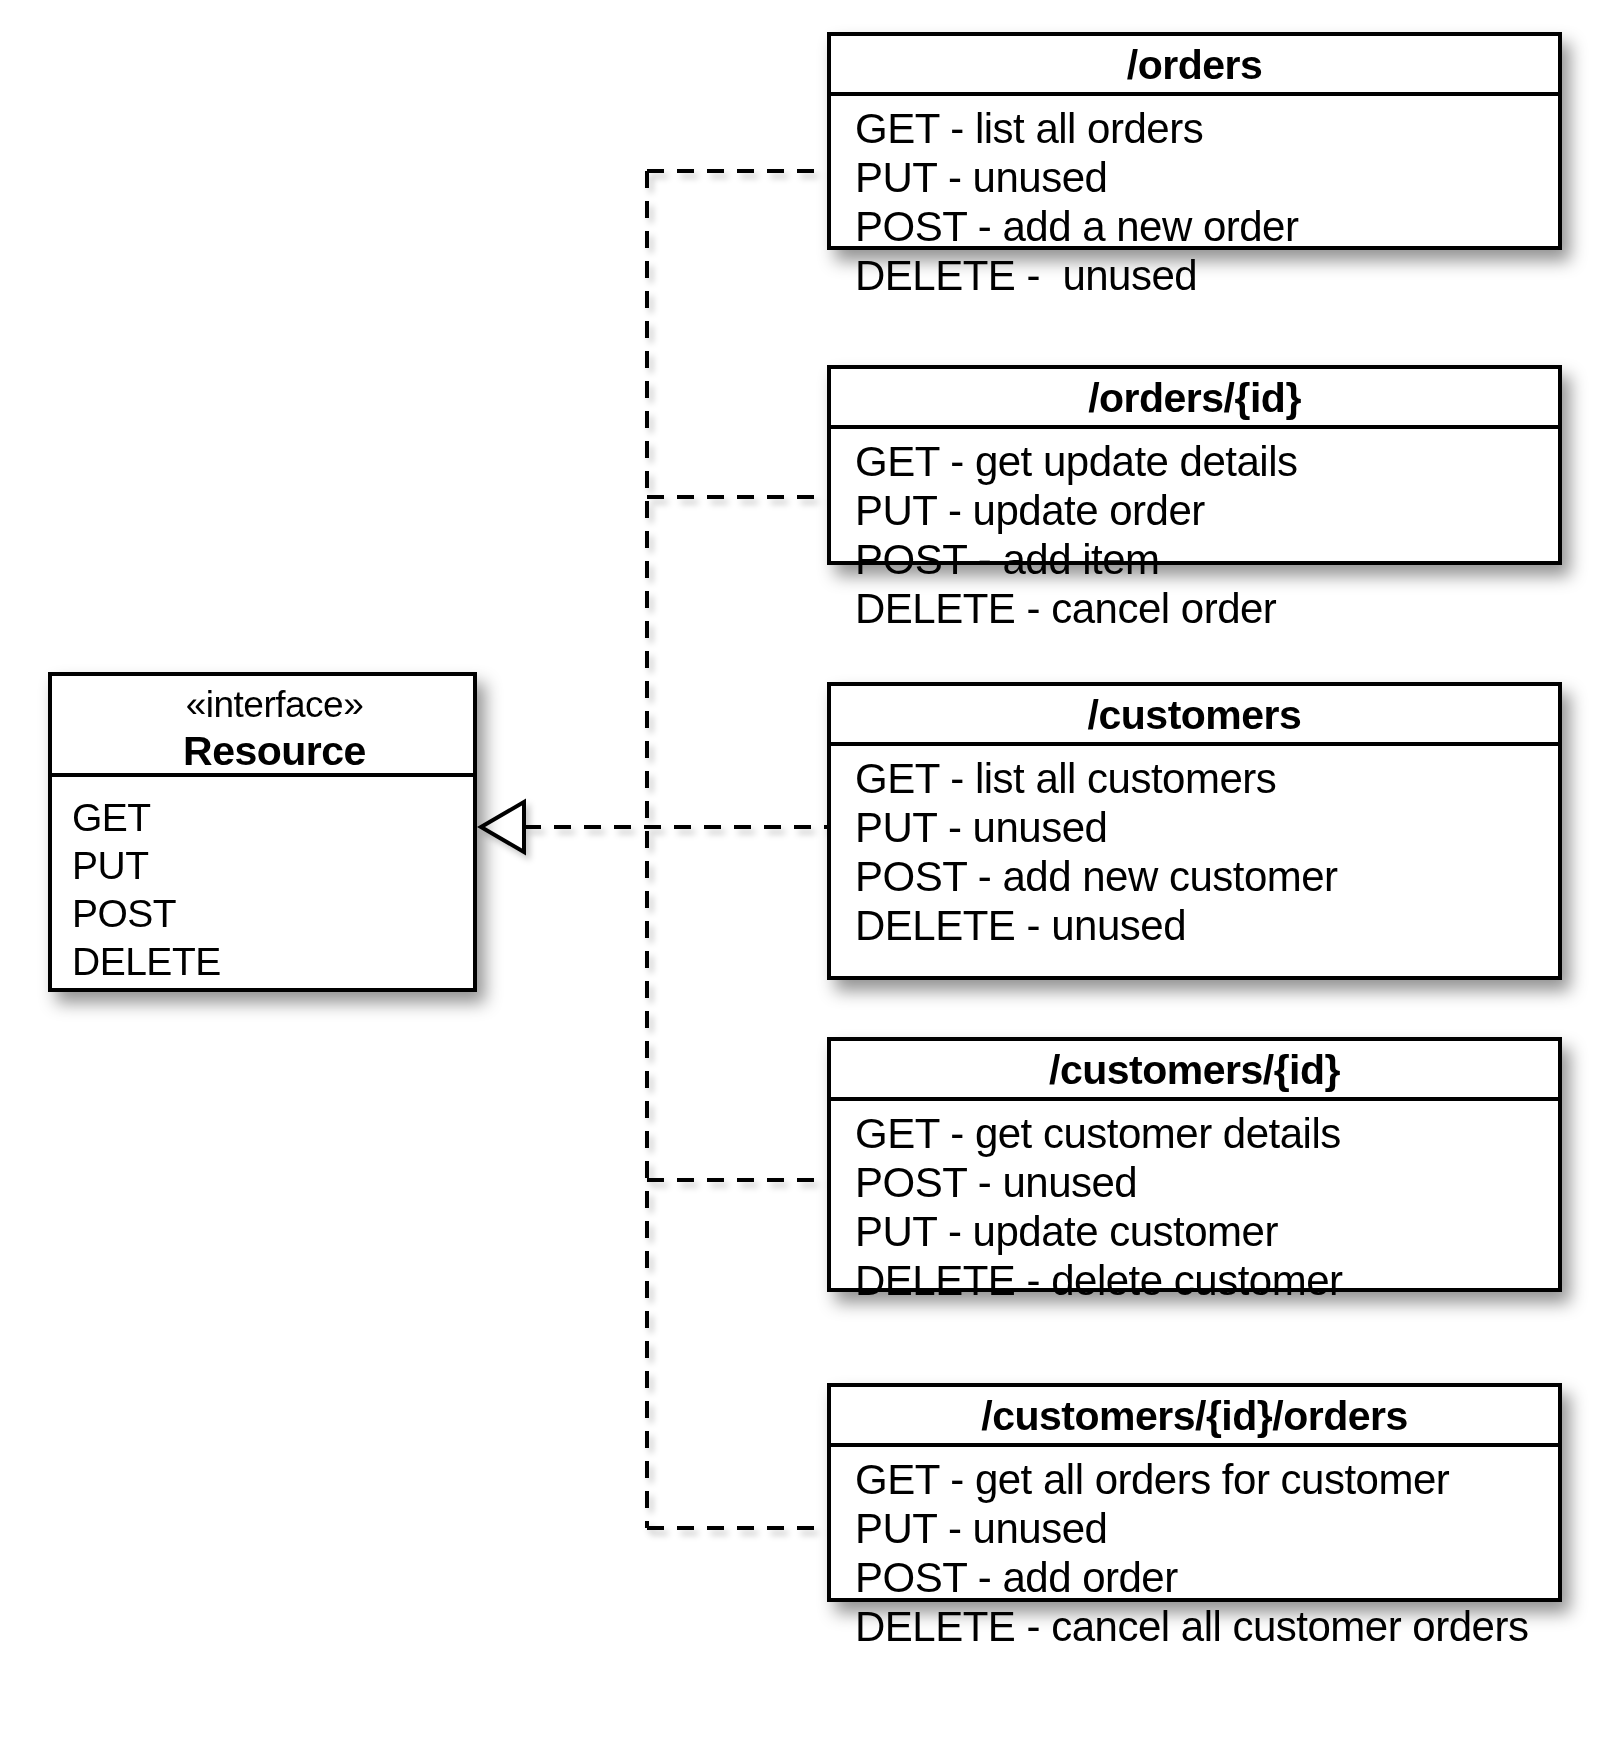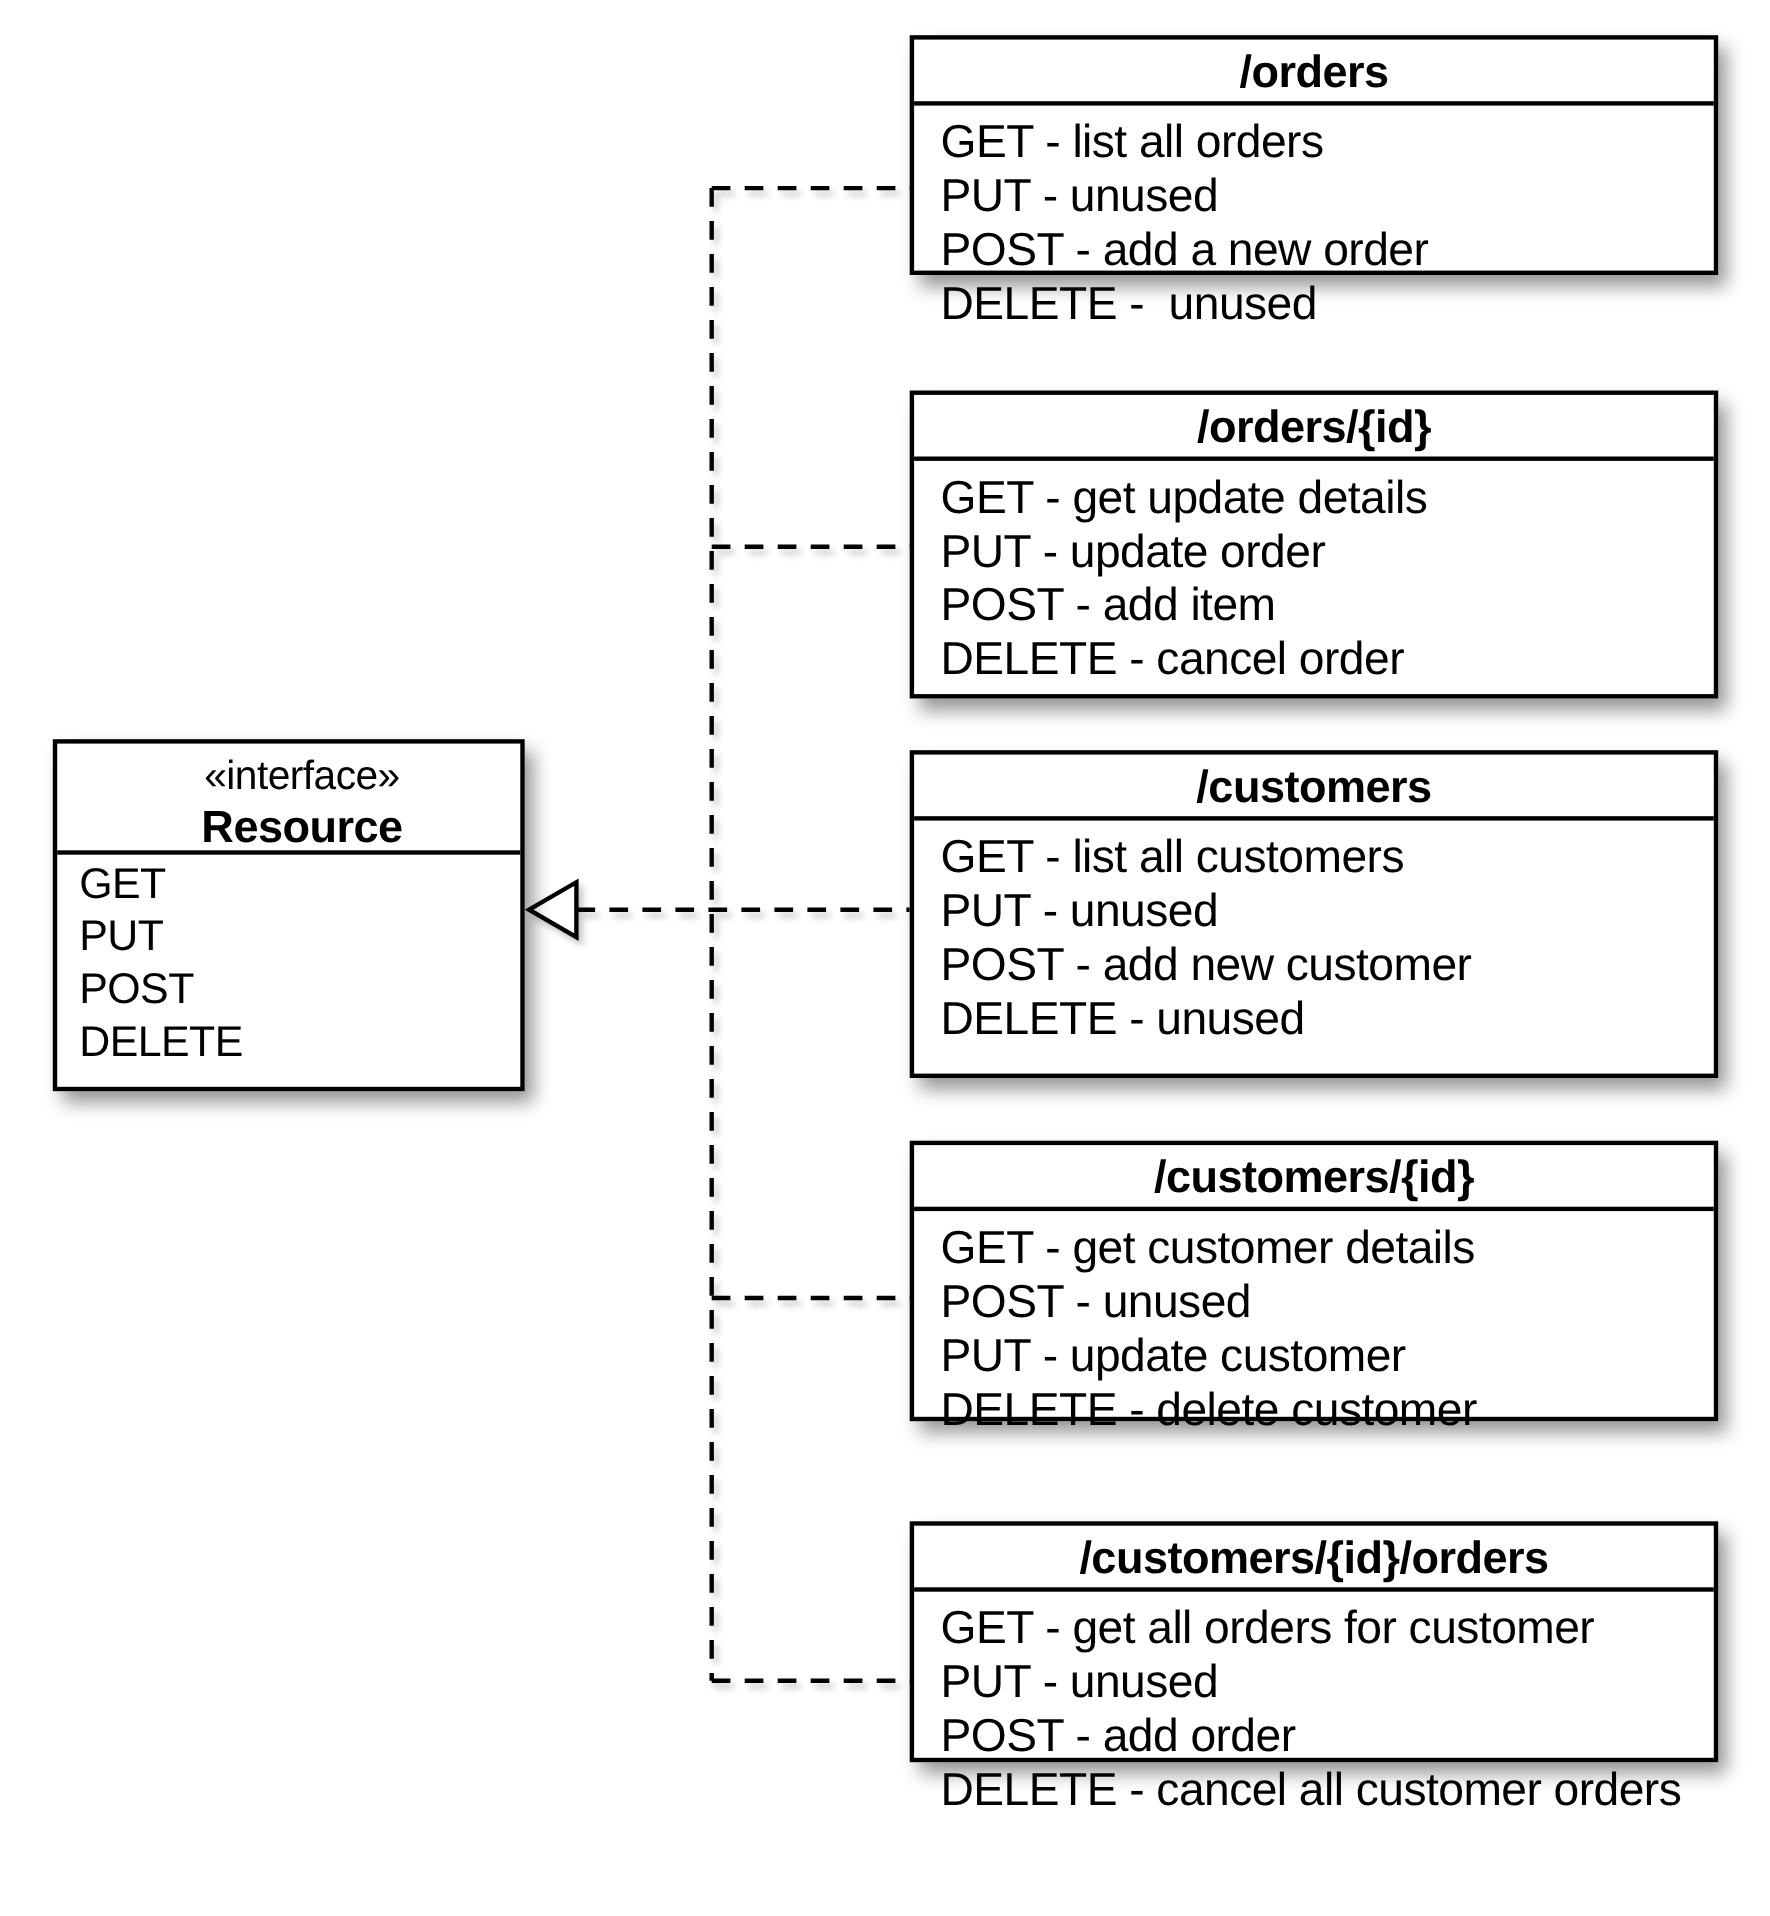--- a/index.html
+++ b/index.html
@@ -51,21 +51,21 @@
     line-height: 44px;
     letter-spacing: -0.5px;
   }
   .interface-name {
     font-size: 41px;
     font-weight: bold;
     line-height: 48px;
     letter-spacing: -0.5px;
   }
   .interface-body {
-    padding: 3px 0 0 20px;
+    padding: 17px 0 0 20px;
   }
   .interface-body .row {
     font-size: 39px;
     line-height: 48px;
     letter-spacing: -0.5px;
     white-space: pre;
   }
   
   .resource-box {
     left: 827px;
@@ -124,21 +124,21 @@
   <div class="uml-box resource-box" style="top:32px;height:218px">
     <div class="box-title">/orders</div>
     <div class="box-body">
       <div class="row">GET - list all orders</div>
       <div class="row">PUT - unused</div>
       <div class="row">POST - add a new order</div>
       <div class="row">DELETE -  unused</div>
     </div>
   </div>
 
-  <div class="uml-box resource-box" style="top:355px;height:280px">
+  <div class="uml-box resource-box" style="top:365px;height:200px">
     <div class="box-title">/orders/{id}</div>
     <div class="box-body">
       <div class="row">GET - get update details</div>
       <div class="row">PUT - update order</div>
       <div class="row">POST - add item</div>
       <div class="row">DELETE - cancel order</div>
     </div>
   </div>
 
   <div class="uml-box resource-box" style="top:682px;height:298px">

